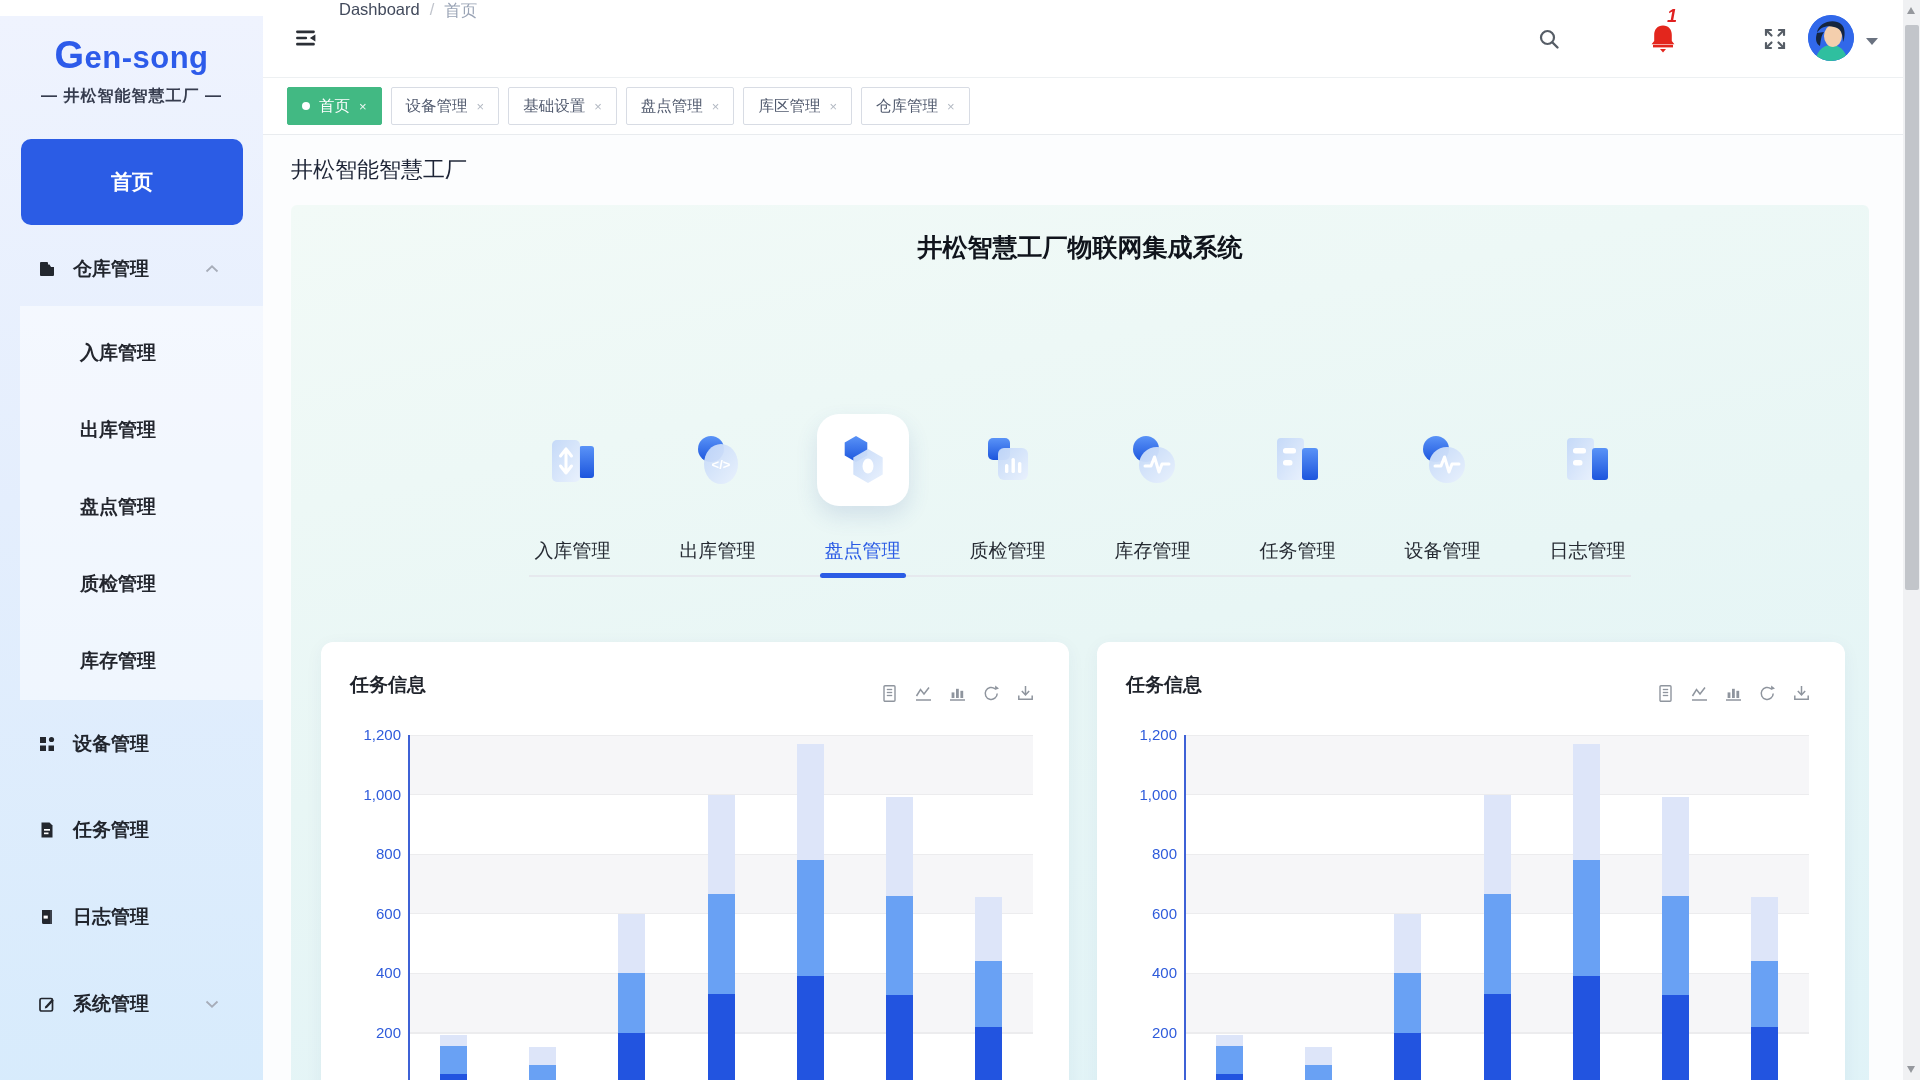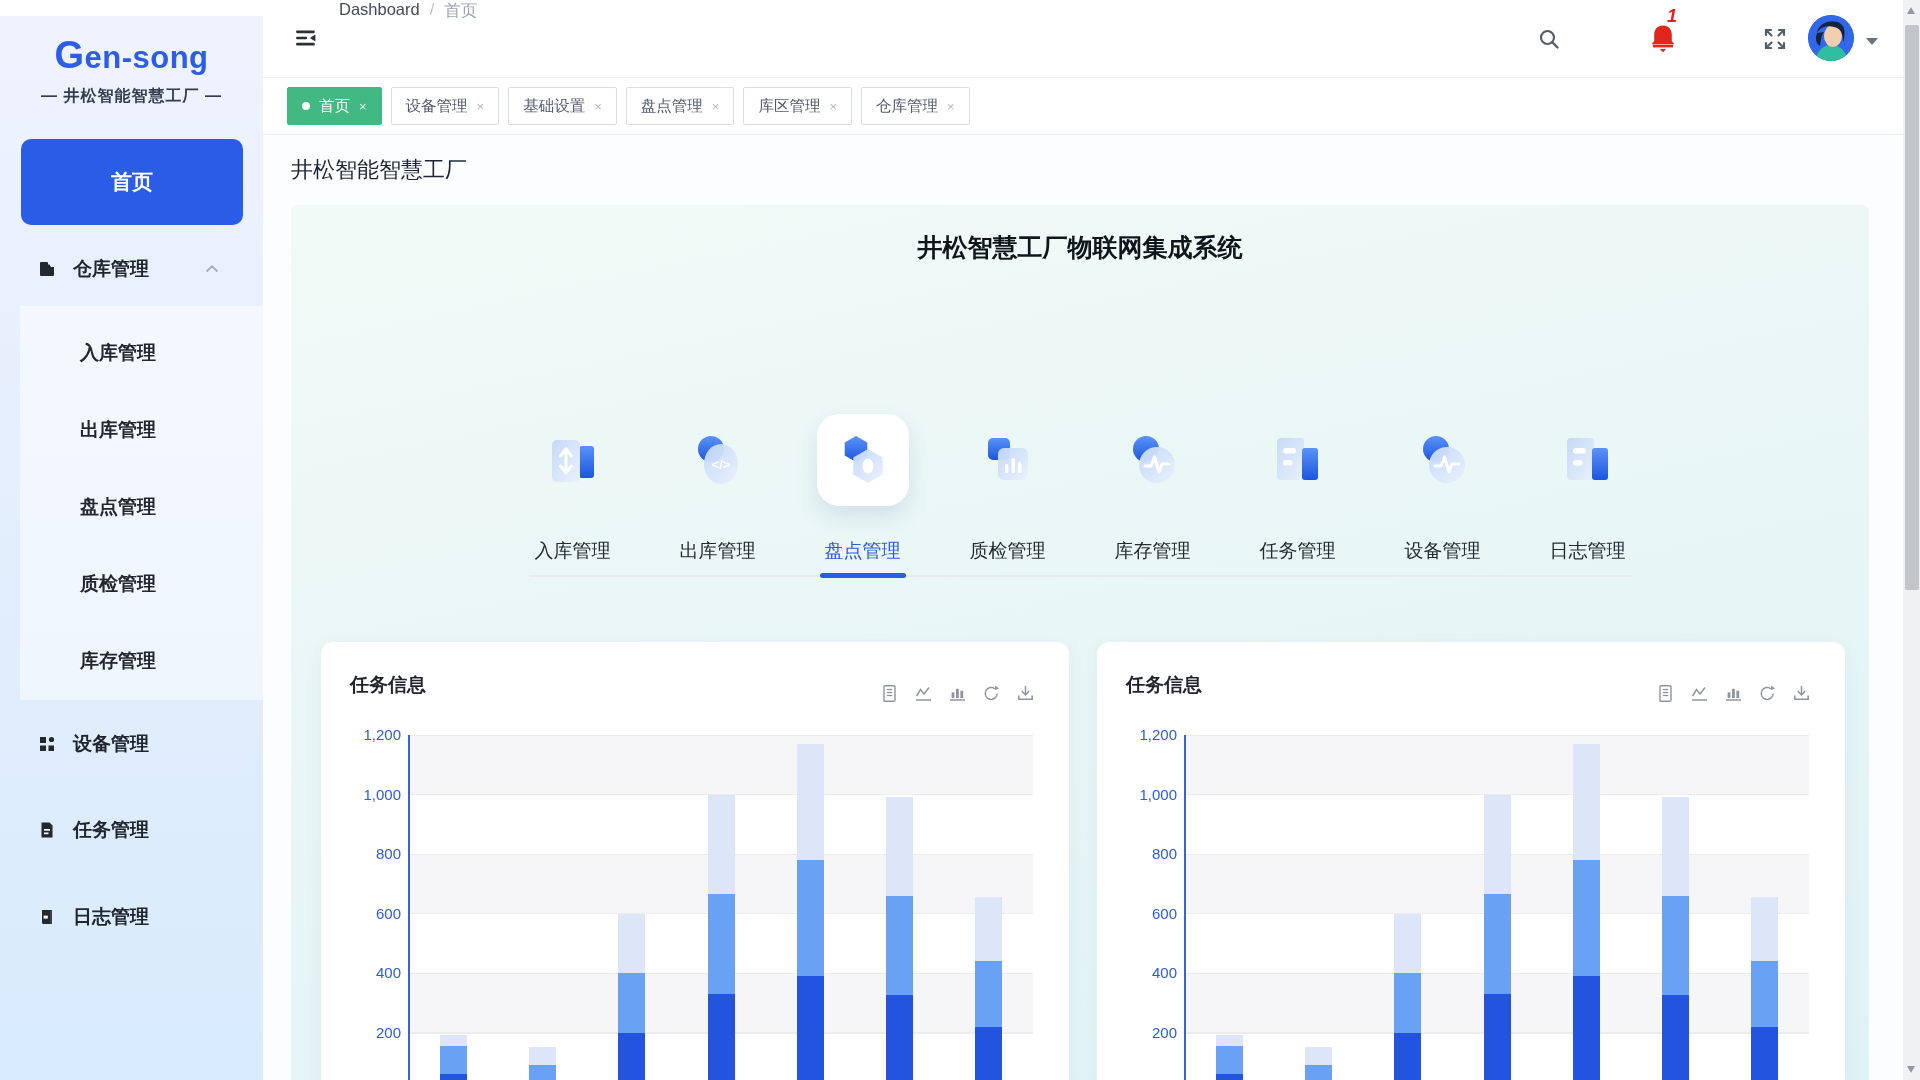--- a/index.html
+++ b/index.html
@@ -143,20 +143,30 @@
       <span>任务管理</span>
     </div>
     <div class="group-row" style="top:877px">
       <svg width="18" height="18" viewBox="0 0 18 18">
           <path d="M4 2h8.5A1.5 1.5 0 0 1 14 3.5V16H5.5A1.5 1.5 0 0 1 4 14.5Z" fill="#23272e"></path>
           <rect x="5.6" y="7.6" width="4.2" height="3" fill="#fff"></rect>
           <rect x="12" y="2" width="2" height="14" fill="#3c414b"></rect>
         </svg>
       <span>日志管理</span>
     </div>
+    <div class="group-row" style="top:964px">
+      <svg width="18" height="18" viewBox="0 0 18 18">
+          <rect x="2" y="3.5" width="12.5" height="12.5" rx="1.5" fill="none" stroke="#23272e" stroke-width="1.7"></rect>
+          <path d="M7.2 11.4 14 4.1l1.7 1.6-6.8 7.3-2.1.4Z" fill="#23272e"></path>
+        </svg>
+      <span>系统管理</span>
+      <svg class="chev" width="14" height="9" viewBox="0 0 14 9">
+          <polyline points="1.5,2 7,7.2 12.5,2" fill="none" stroke="#a7adb9" stroke-width="1.8"></polyline>
+        </svg>
+    </div>
   </div>
 
   <div class="header">
     <svg class="collapse-btn" viewBox="0 0 20 20">
         <rect x="1" y="3.2" width="17" height="2.4" rx="1" fill="#2b2f36"></rect>
         <rect x="1" y="8.8" width="10" height="2.4" rx="1" fill="#2b2f36"></rect>
         <polygon points="18.5,6.8 18.5,13.2 13.5,10" fill="#2b2f36"></polygon>
         <rect x="1" y="14.4" width="17" height="2.4" rx="1" fill="#2b2f36"></rect>
       </svg>
     <div class="breadcrumb">

